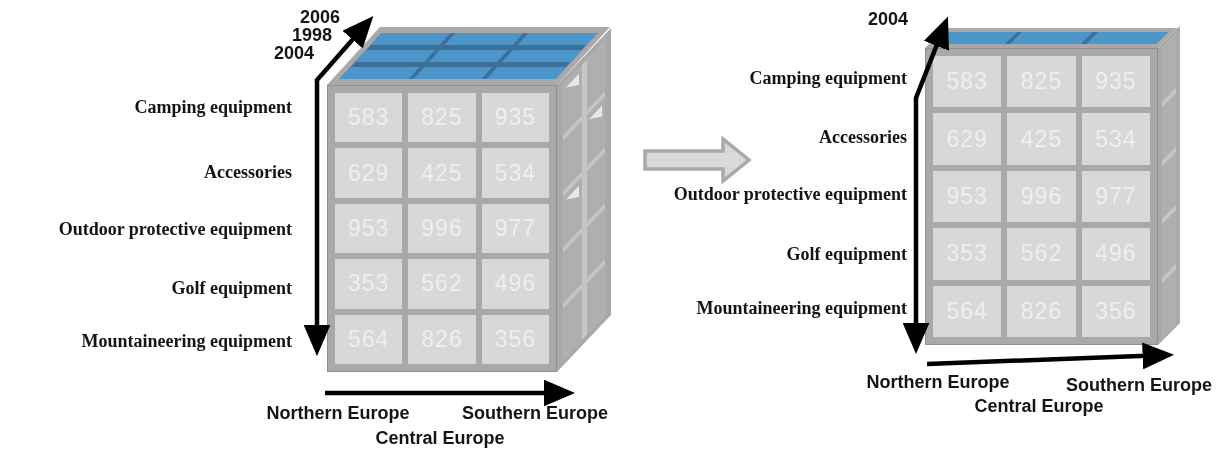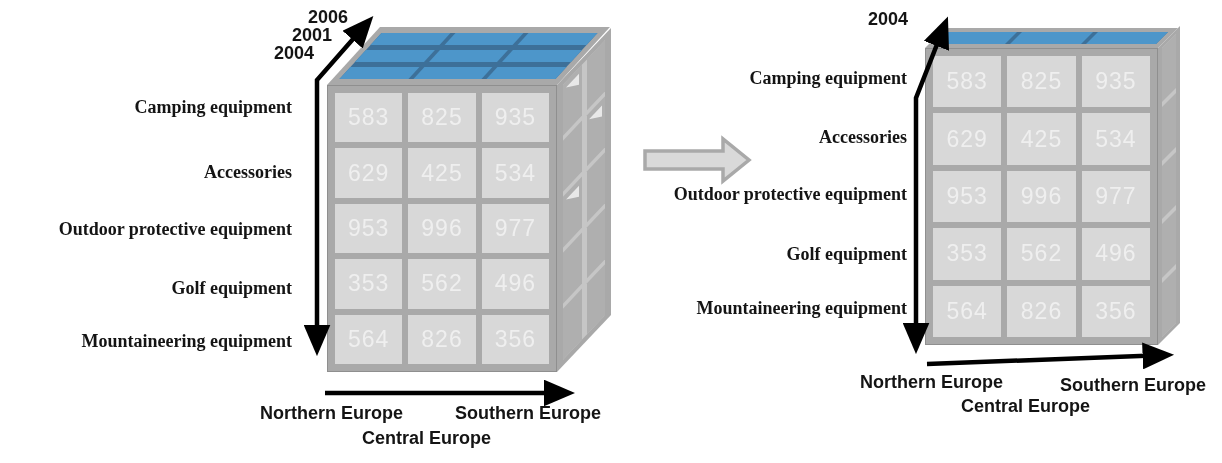--- a/index.html
+++ b/index.html
@@ -1,21 +1,21 @@
 <!DOCTYPE html>
 <html><head>
 <meta charset="utf-8">
 <style>
   * { margin:0; padding:0; box-sizing:border-box; }
   body { background:#ffffff; font-family:"Liberation Sans", sans-serif; }
   .canvas { position:relative; width:1222px; height:463px; background:#ffffff; overflow:hidden; }
 
   .lbl { position:absolute; font-weight:bold; font-size:18px; color:#141414; white-space:nowrap; }
   .cat { text-align:right;font-family:Liberation Serif, serif; }
-  .ctr { text-align:left; }
+  .ctr { text-align:center; }
 
   
   .front-face { position:absolute; background:#A9A9A9; border:1px solid #8f8f8f;
                 display:grid; gap:6px; padding:7px; }
   .front-face .cell { background:#D8D8D8; display:flex; align-items:center; justify-content:center;
                       font-size:23px; color:#EFEFEF; letter-spacing:1px; }
 
   .top-face { position:absolute; background:#A9A9A9; padding:6px 7px; transform-origin:0 100%; }
   .top-grid { width:100%; height:100%; background:#3D7099; display:grid; gap:5px; }
   .top-grid .tcell { background:#4D96CA; }
@@ -26,22 +26,22 @@
   .side-grid .scell.hl::after { content:""; position:absolute; right:3px; top:6px; width:0; height:0;
                                 border-left:13px solid transparent; border-top:11px solid #E8E8E8; }
 
   svg.overlay { position:absolute; left:0; top:0; pointer-events:none; }
 </style>
 </head>
 <body>
 
 <div class="canvas">
 
-  <div class="lbl" style="left:300px; top:7px;  width:48px; text-align:right;">2006</div>
-  <div class="lbl" style="left:284px; top:25px; width:48px; text-align:right;">2001</div>
+  <div class="lbl" style="left:300px; top:7px;  width:48px; ">2006</div>
+  <div class="lbl" style="left:284px; top:25px; width:48px; text-align:right;">1998</div>
   <div class="lbl" style="left:266px; top:43px; width:48px; text-align:right;">2004</div>
 
   <div class="lbl cat" style="left:10px; top:97px;  width:282px;">Camping equipment</div>
   <div class="lbl cat" style="left:10px; top:162px; width:282px;">Accessories</div>
   <div class="lbl cat" style="left:10px; top:219px; width:282px;">Outdoor protective equipment</div>
   <div class="lbl cat" style="left:10px; top:278px; width:282px;">Golf equipment</div>
   <div class="lbl cat" style="left:10px; top:331px; width:282px;">Mountaineering equipment</div>
 
   <div class="top-face" style="left:327px; top:27px; width:230px; height:58px; transform:skewX(-42.4deg);">
     <div class="top-grid" style="grid-template-columns:repeat(3,1fr); grid-template-rows:repeat(3,1fr);">

